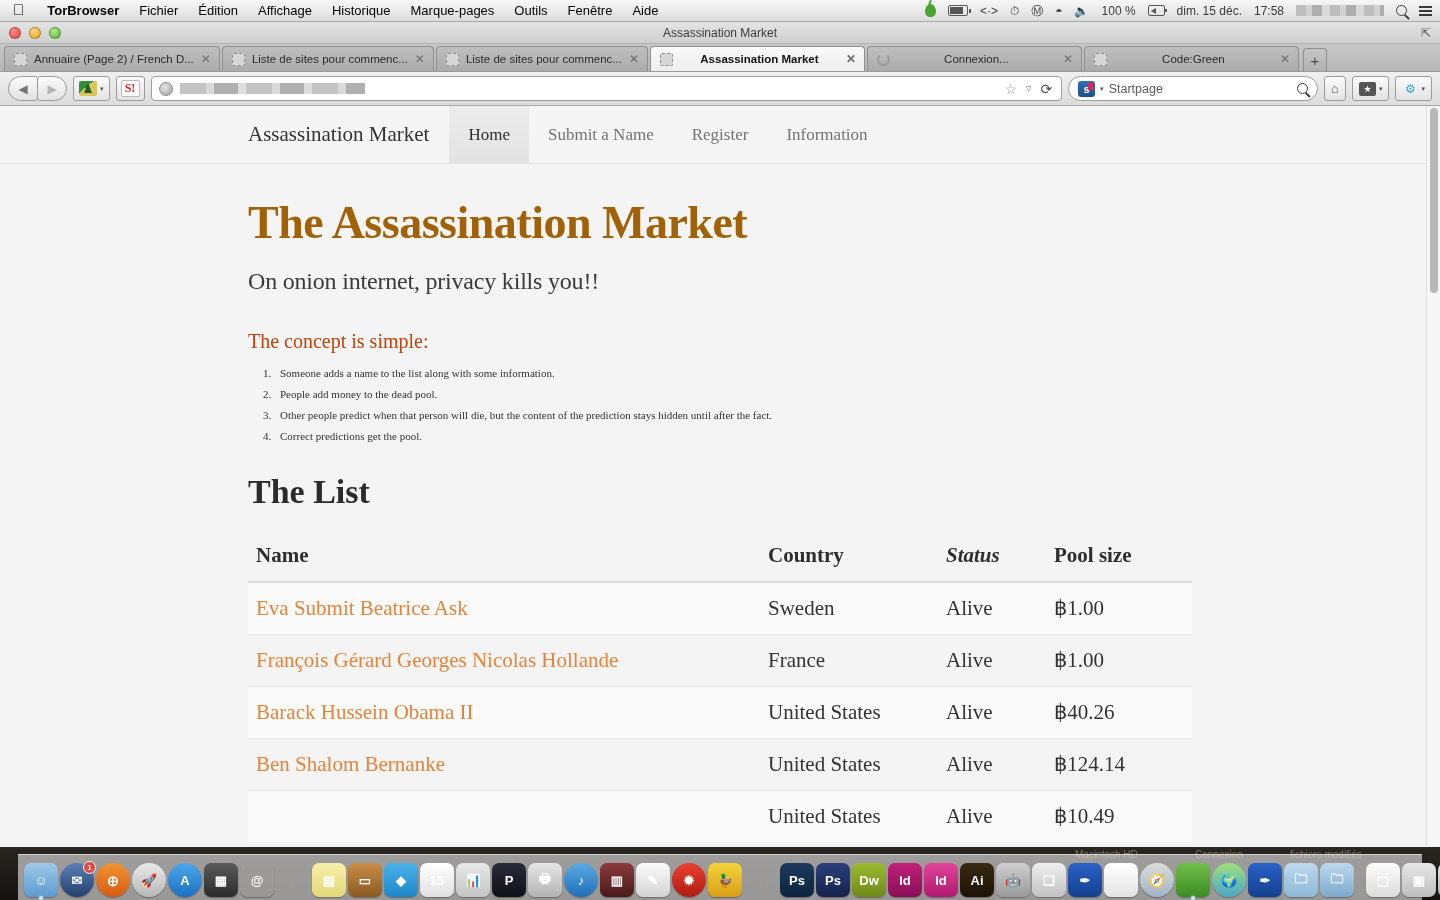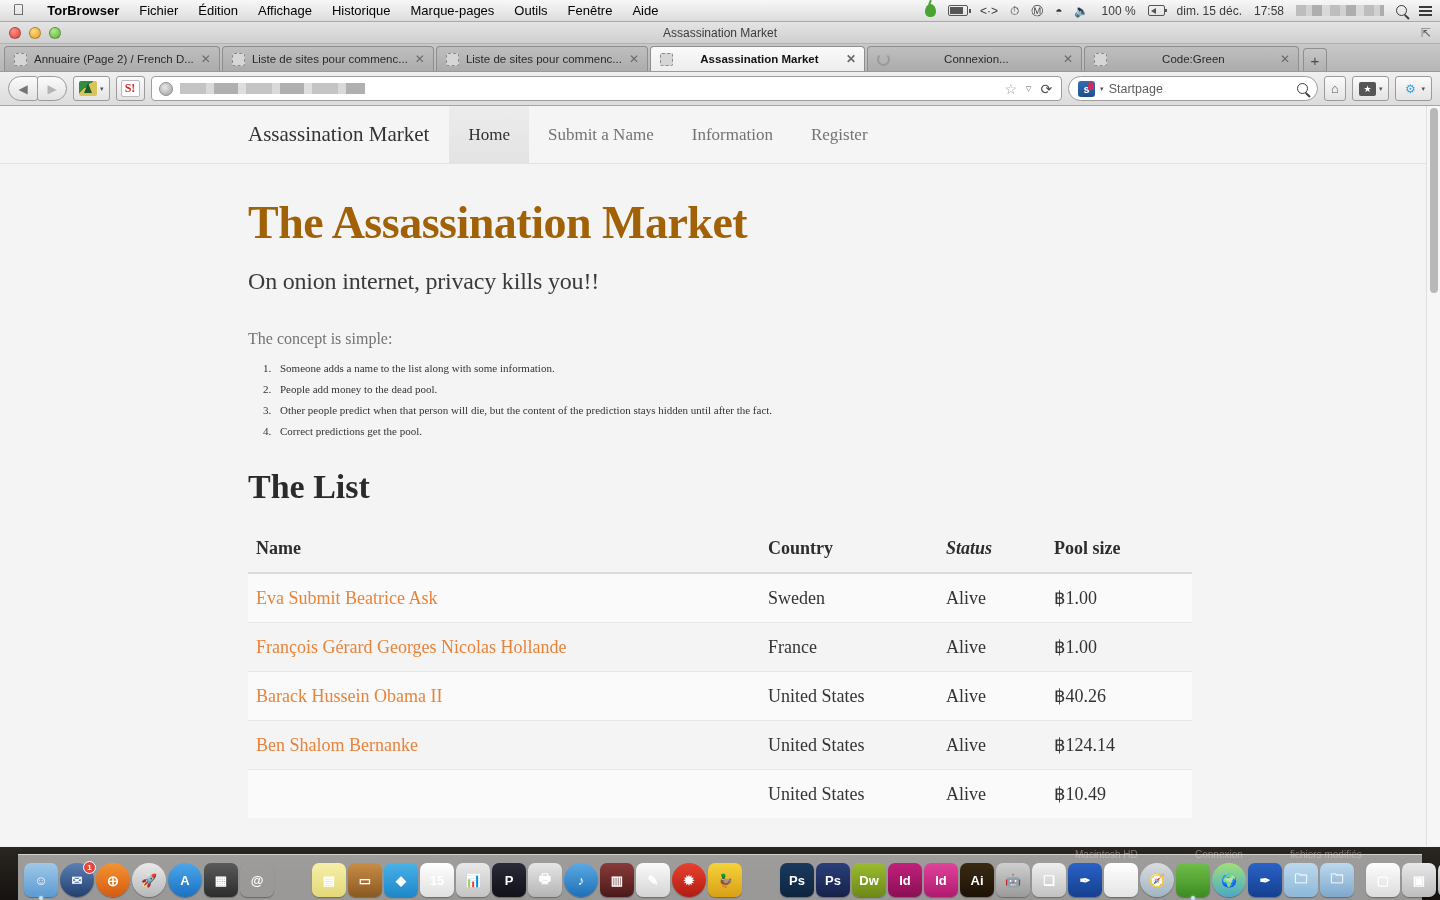--- a/index.html
+++ b/index.html
@@ -259,29 +259,29 @@
     font-family: "Liberation Serif", serif; color: #2f2f2f;
   }
   h1.title {
     font-size: 46px; font-weight: bold; letter-spacing: -0.5px;
     color: #a16207; line-height: 1.1;
   }
   h2.subtitle {
     font-size: 24px; font-weight: normal; color: #3a3a3a;
     margin-top: 19px; letter-spacing: -0.2px;
   }
-  p.lead { font-size: 16px; margin-top: 35px; color: #737373; }
+  p.lead { font-size: 20px; margin-top: 35px; color: #c2410c; }
   ol.concept { margin: 14px 0 0 26px; font-size: 11px; color: #333; }
   ol.concept li { margin-bottom: 8px; padding-left: 6px; line-height: 1.2; }
   h2.listtitle {
     font-size: 34px; font-weight: bold; color: #2b2b2b; margin-top: 30px;
   }
   table.list {
     width: 944px; margin-top: 32px; border-collapse: collapse;
-    font-size: 18px;
+    font-size: 21px;
   }
   table.list th {
     text-align: left; font-weight: bold; color: #2d2d2d;
     padding: 0 8px 13px 8px; border-bottom: 2px solid #dcdcdc;
   }
   table.list td {
     padding: 13px 8px; border-top: 1px solid #e6e6e6; color: #333;
   }
   table.list tbody tr:nth-child(odd) { background: #fafafa; }
   table.list td.name a { color: #e8833a; text-decoration: none; }
@@ -460,22 +460,22 @@
     </div>
   </div>
 
   <div class="viewport">
 
     <div class="sitenav">
       <div class="inner">
         <div class="brand">Assassination Market</div>
         <div class="navlink active">Home</div>
         <div class="navlink">Submit a Name</div>
+        <div class="navlink">Register</div>
         <div class="navlink">Information</div>
-        <div class="navlink">Register</div>
       </div>
     </div>
 
     <div class="page">
       <h1 class="title">The Assassination Market</h1>
       <h2 class="subtitle">On onion internet, privacy kills you!!</h2>
       <p class="lead">The concept is simple:</p>
       <ol class="concept">
         <li>Someone adds a name to the list along with some information.</li>
         <li>People add money to the dead pool.</li>

